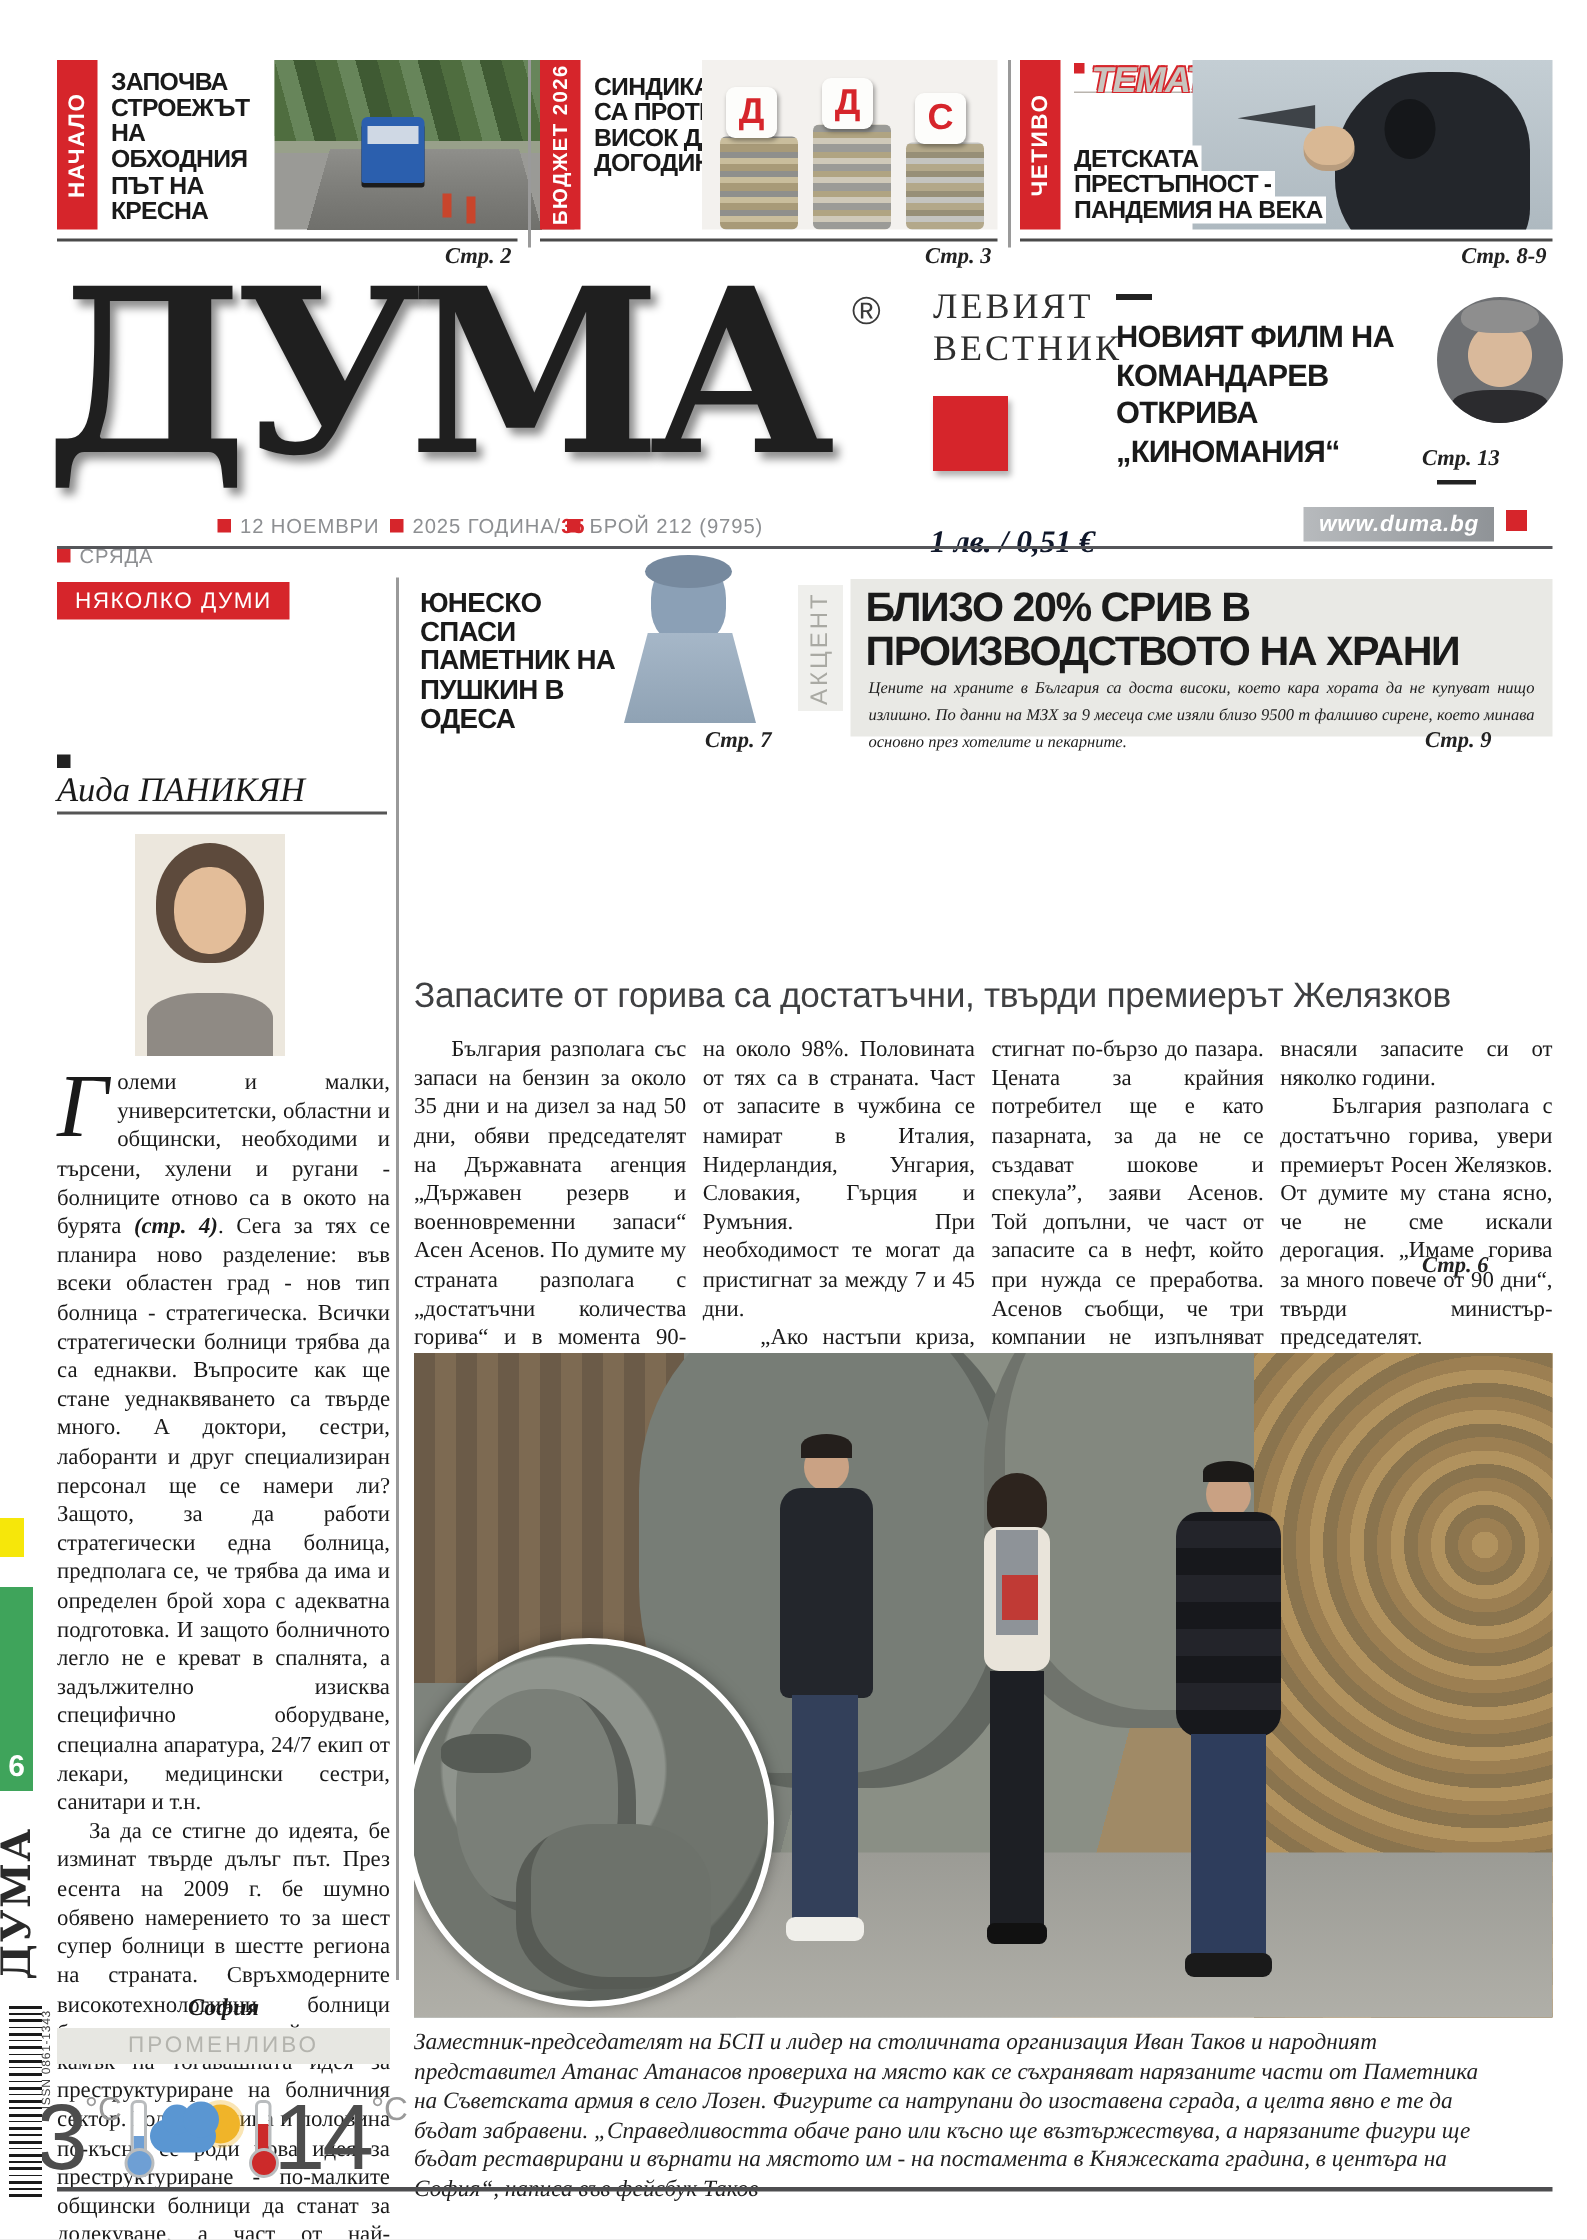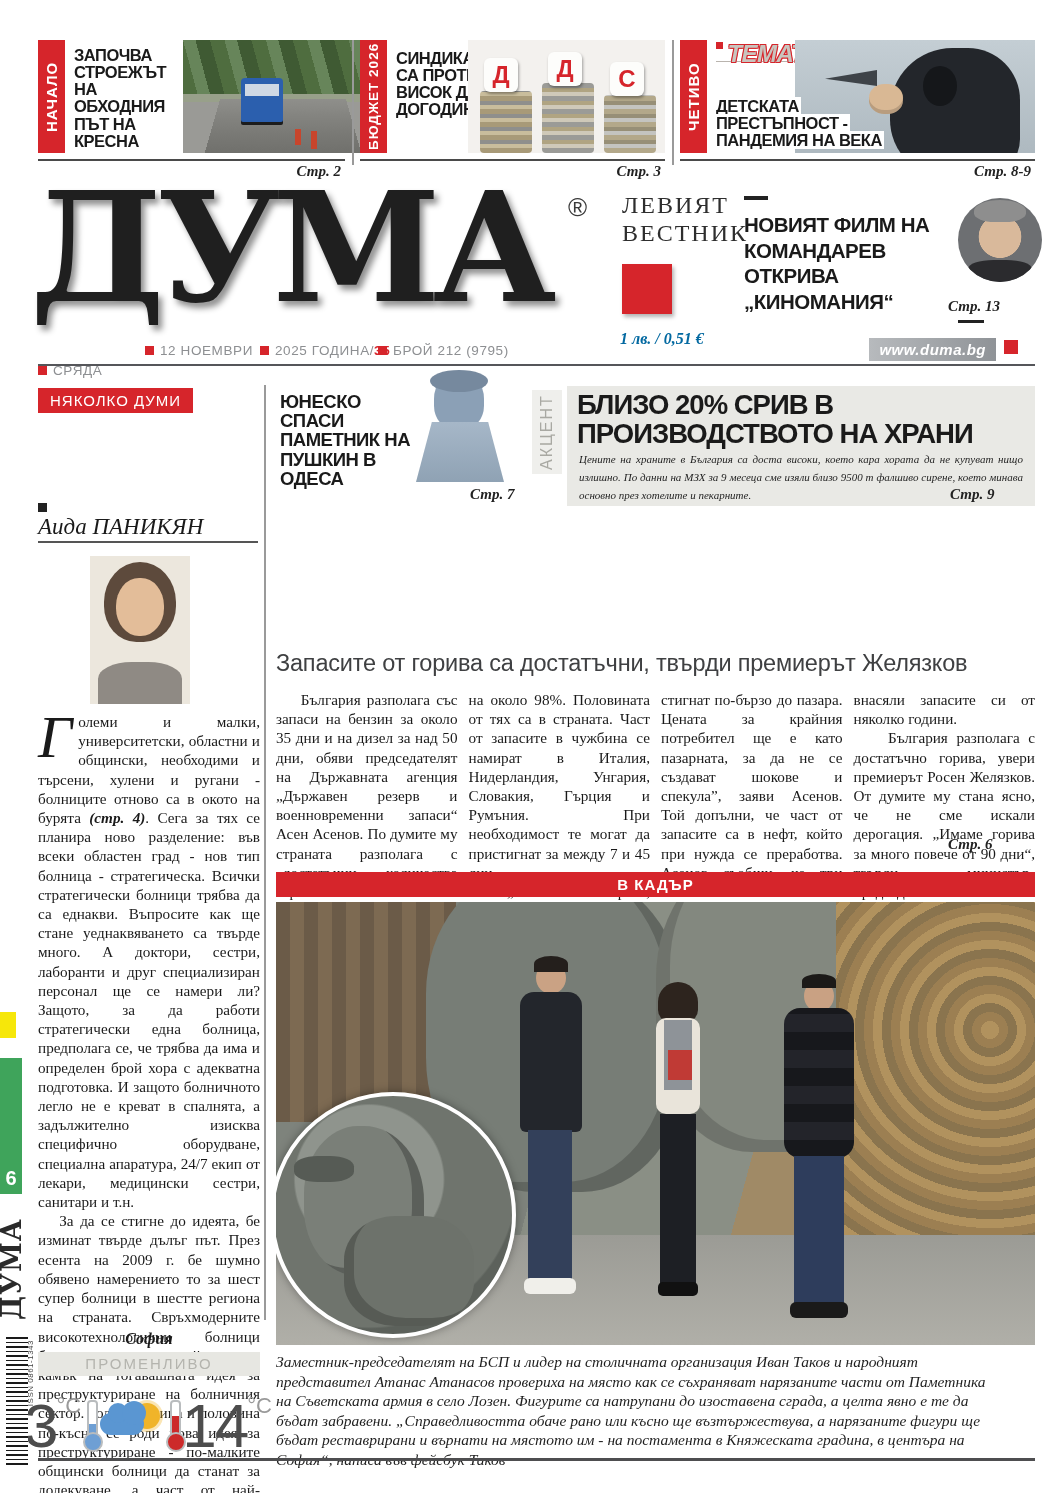--- a/index.html
+++ b/index.html
@@ -96,21 +96,21 @@
   <div class="abs" style="left:622px; top:264px; width:50px; height:50px; background:#d6252b; box-shadow:2px 3px 4px rgba(0,0,0,.3);"></div>
 
   <div class="abs" style="left:744px; top:196px; width:24px; height:4px; background:#222;"></div>
   <div class="cond abs" style="left:744px; top:212px; width:212px; font-size:20.5px; line-height:1.25;">НОВИЯТ ФИЛМ НА КОМАНДАРЕВ ОТКРИВА „КИНОМАНИЯ“</div>
   <div class="abs" style="left:958px; top:198px; width:84px; height:84px; border-radius:50%; overflow:hidden; background:radial-gradient(circle at 50% 46%, #d9b99b 0 34%, #6d6f72 35% 100%);">
     <div class="abs" style="left:16px; top:2px; width:52px; height:22px; background:#8e8e8e; border-radius:50% 50% 40% 40%;"></div>
     <div class="abs" style="left:10px; bottom:0; width:64px; height:22px; background:#2b2b2e; border-radius:40% 40% 0 0;"></div>
   </div>
   <div class="pageref abs" style="left:948px; top:298px;">Стр. 13</div>
   <div class="abs" style="left:958px; top:320px; width:26px; height:3px; background:#222;"></div>
-  <div class="abs serif" style="left:620px; top:330px; font-size:16px; font-weight:bold; font-style:italic; color:#0369a1;">1 лв. / 0,51 €</div>
+  <div class="abs serif" style="left:620px; top:349px; font-size:21px; font-weight:bold; font-style:italic; color:#0f172a;">1 лв. / 0,51 €</div>
 
   <div class="abs dateitem" style="left:38px; top:363px;"><span class="redsq"></span><span>СРЯДА</span></div>
   <div class="abs dateitem" style="left:145px; top:343px;"><span class="redsq"></span><span>12 НОЕМВРИ</span></div>
   <div class="abs dateitem" style="left:260px; top:343px;"><span class="redsq"></span><span>2025 ГОДИНА/</span><span style="color:#d6252b; font-weight:bold;">35</span></div>
   <div class="abs dateitem" style="left:378px; top:343px;"><span class="redsq"></span><span>БРОЙ 212 (9795)</span></div>
   <div class="abs" style="left:38px; top:364px; width:997px; height:2px; background:#55565a;"></div>
   <div class="abs" style="right:62px; top:338px; background:linear-gradient(90deg,#b7babd,#8f9397); padding:3px 10px; color:#fff; font-weight:bold; font-style:italic; font-size:15px; letter-spacing:0.5px;"><span>www.duma.bg</span></div>
   <div class="abs" style="right:40px; top:340px; width:14px; height:14px; background:#d6252b;"></div>
 
   <div class="abs" style="left:264px; top:385px; width:2px; height:935px; background:#9a9a9a;"></div>
@@ -164,39 +164,38 @@
   <div class="cond abs" style="left:280px; top:392px; width:135px; font-size:18.5px;">ЮНЕСКО СПАСИ ПАМЕТНИК НА ПУШКИН В ОДЕСА</div>
   <div class="abs" style="left:400px; top:370px; width:120px; height:114px;">
     <div class="abs" style="left:34px; top:2px; width:50px; height:58px; background:#8ba0b6; border-radius:46% 46% 42% 42%;"></div>
     <div class="abs" style="left:30px; top:0; width:58px; height:22px; background:#76890; border-radius:50%; background-color:#76899e;"></div>
     <div class="abs" style="left:16px; top:52px; width:88px; height:60px; background:linear-gradient(180deg,#a6b7c8,#8fa2b4); clip-path:polygon(18% 0,82% 0,100% 100%,0 100%);"></div>
   </div>
   <div class="pageref abs" style="left:470px; top:486px;">Стр. 7</div>
 
   <div class="abs" style="left:532px; top:390px; width:30px; height:84px; background:#efefec; color:#a9a9a3; font-size:16px; letter-spacing:2px; writing-mode:vertical-rl; transform:rotate(180deg); display:flex; align-items:center; justify-content:center;">АКЦЕНТ</div>
 
-  <div class="abs" style="left:567px; top:386px; width:468px; height:120px; background:#e9e9e5;">
+  <div class="abs" style="left:567px; top:386px; width:468px; height:105px; background:#e9e9e5;">
     <div class="cond" style="font-size:27.5px; margin:5px 10px 2px 10px; letter-spacing:-1px;">БЛИЗО 20% СРИВ В ПРОИЗВОДСТВОТО НА ХРАНИ</div>
     <div class="serif" style="font-style:italic; font-size:11px; line-height:18px; margin:0 12px; text-align:justify; color:#1e1e1e;">Цените на храните в България са доста високи, което кара хората да не купуват нищо излишно. По данни на МЗХ за 9 месеца сме изяли близо 9500 т фалшиво сирене, което минава основно през хотелите и пекарните.</div>
   </div>
   <div class="pageref abs" style="left:950px; top:486px;">Стр. 9</div>
 
   <div class="abs" style="left:276px; top:650px; font-size:23.5px; color:#3f4042; letter-spacing:-0.2px;">Запасите от горива са достатъчни, твърди премиерът Желязков</div>
 
   <div class="abs" style="left:276px; top:690px; width:759px; height:178px; display:flex; gap:11px;">
     <div class="bodycol preline" style="flex:1;">&nbsp;&nbsp;&nbsp;&nbsp;България разполага със запаси на бензин за около 35 дни и на дизел за над 50 дни, обяви председателят на Държавната агенция „Държавен резерв и военновременни запаси“ Асен Асенов. По думите му страната разполага с „достатъчни количества горива“ и в момента 90-дневните запаси са осигурени</div>
     <div class="bodycol preline" style="flex:1;">на около 98%. Половината от тях са в страната. Част от запасите в чужбина се намират в Италия, Нидерландия, Унгария, Словакия, Гърция и Румъния. При необходимост те могат да пристигнат за между 7 и 45 дни.
 &nbsp;&nbsp;&nbsp;&nbsp;„Ако настъпи криза, горивата от резерва ще се дават без биокомпонент, за да</div>
     <div class="bodycol preline" style="flex:1;">стигнат по-бързо до пазара. Цената за крайния потребител ще е като пазарната, за да не се създават шокове и спекула”, заяви Асенов. Той допълни, че част от запасите са в нефт, който при нужда се преработва. Асенов съобщи, че три компании не изпълняват задълженията си да поддържат резерв и не са</div>
     <div class="bodycol preline" style="flex:1;">внасяли запасите си от няколко години.
 &nbsp;&nbsp;&nbsp;&nbsp;България разполага с достатъчно горива, увери премиерът Росен Желязков. От думите му стана ясно, че не сме искали дерогация. „Имаме горива за много повече от 90 дни“, твърди министър-председателят.</div>
   </div>
   <div class="pageref abs" style="left:948px; top:836px;">Стр. 6</div>
 
-  <div class="abs" style="left:276px; top:872px; width:759px; height:25px; background:#d6252b; color:#fff; font-weight:bold; font-size:15px; letter-spacing:1px; text-align:center; line-height:25px;">В КАДЪР</div>
 
   <div class="abs" style="left:276px; top:902px; width:759px; height:443px; overflow:hidden; background:linear-gradient(105deg,#7e837c 0 38%,#8a8f85 38% 62%,#a08a66 62% 78%,#b59a6d 78% 100%);">
     <div class="abs" style="left:0; top:0; width:180px; height:220px; background:repeating-linear-gradient(90deg,#6b5b48 0 14px,#7d6a52 14px 28px);"></div>
     <div class="abs" style="left:150px; top:-30px; width:260px; height:320px; background:#777d76; border-radius:38% 44% 40% 42%; box-shadow:inset -18px -10px 0 rgba(0,0,0,.18);"></div>
     <div class="abs" style="left:380px; top:-50px; width:240px; height:300px; background:#83887f; border-radius:42% 38% 45% 40%; box-shadow:inset 14px -12px 0 rgba(0,0,0,.15);"></div>
     <div class="abs" style="left:560px; top:-10px; width:220px; height:460px; background:repeating-radial-gradient(circle at 70% 30%, #b1925e 0 9px, #9c7f52 9px 18px, #8a744e 18px 27px);"></div>
     <div class="abs" style="left:0; bottom:0; width:100%; height:110px; background:linear-gradient(180deg,#9b9b95,#b0afa8);"></div>
 
     <div class="abs" style="left:236px; top:60px; width:76px; height:350px;">
       <div class="abs" style="left:24px; top:0; width:30px; height:32px; background:#caa284; border-radius:50%;"></div>

